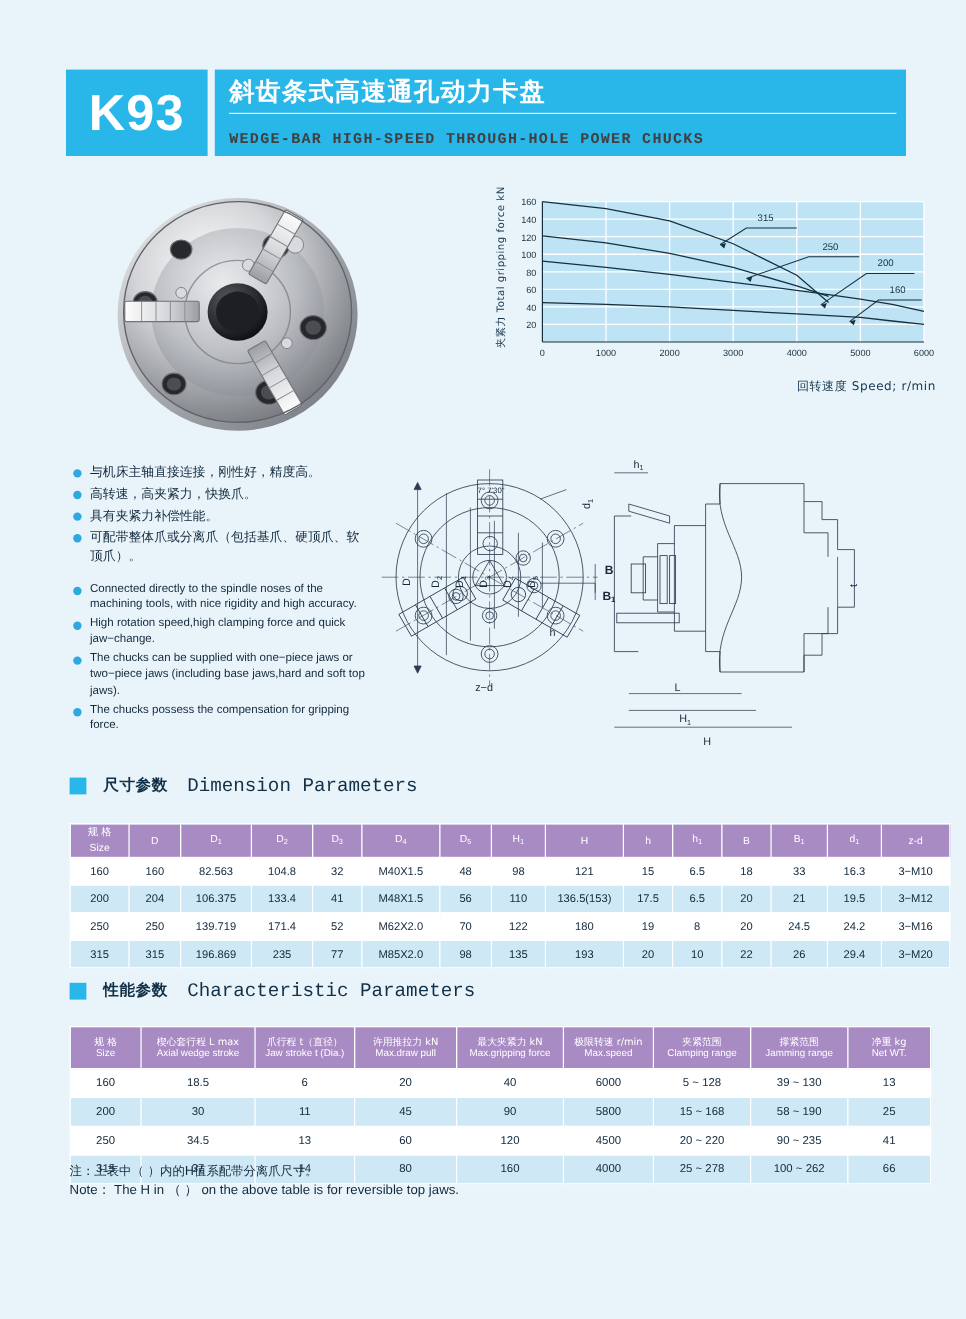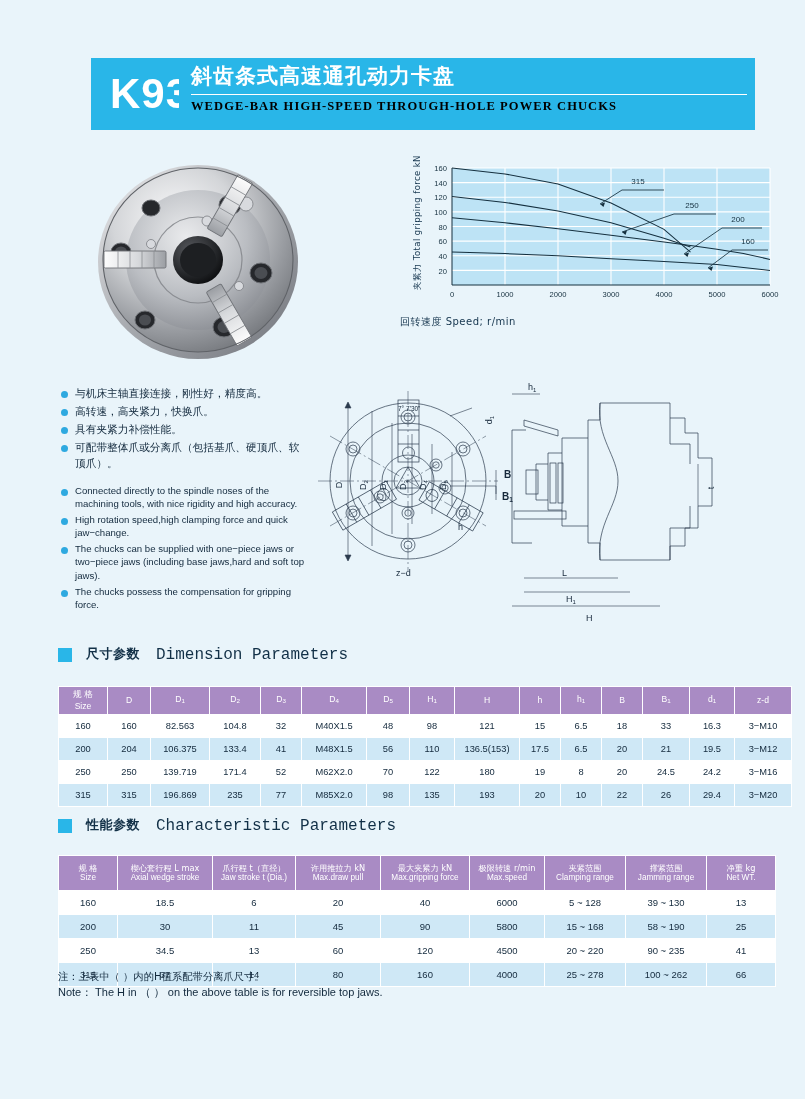--- a/index.html
+++ b/index.html
@@ -14,49 +14,48 @@
   .page{position:absolute;left:0;top:0;width:805px;height:1099px;background:#e9f4fa;}
 
   
   .header{position:absolute;left:55px;top:58px;width:700px;height:72px;}
   .hdr-code{
     position:absolute;left:0;top:0;width:118px;height:72px;
     background:#29b6e8;color:#ffffff;
     font-size:42px;font-weight:bold;letter-spacing:1px;
     display:flex;align-items:center;justify-content:center;
     font-family:"Liberation Sans",sans-serif;
-    margin-left:36px;
   }
   .hdr-body{position:absolute;left:124px;top:0;width:576px;height:72px;background:#29b6e8;}
   .hdr-cn{
     position:absolute;left:12px;top:4px;color:#ffffff;
     font-size:21px;font-weight:bold;letter-spacing:1px;
     font-family:"DejaVu Sans",sans-serif;
   }
   .hdr-rule{position:absolute;left:12px;top:36px;width:556px;height:1px;background:#ffffff;}
   .hdr-en{
-    position:absolute;left:12px;top:41px;color:#000000;
+    position:absolute;left:12px;top:51px;color:#404040;
     font-size:12.5px;letter-spacing:1.1px;font-weight:bold;
-    font-family:Liberation Serif, serif;
+    font-family:Liberation Mono, monospace;
   }
 
   
   .photo{position:absolute;left:85px;top:160px;width:230px;height:200px;}
 
   
   .chart-wrap{position:absolute;left:400px;top:160px;width:380px;height:180px;}
   .chart-ylab{
     position:absolute;left:-2px;top:0px;width:130px;height:14px;
     transform:rotate(-90deg);transform-origin:0 0;
     translate:14px 130px;
     font-size:8.5px;white-space:nowrap;letter-spacing:.4px;
     font-family:"DejaVu Sans",sans-serif;color:#14344d;
   }
   .chart-xlab{
-    position:absolute;left:0;top:155px;width:380px;text-align:left;
+    position:absolute;left:0;top:155px;width:380px;text-align:right;
     font-size:10px;font-family:"DejaVu Sans",sans-serif;color:#14344d;letter-spacing:.5px;
   }
 
   
   .bullets{position:absolute;left:58px;top:374px;width:250px;margin-top:12px;}
   .bl{position:relative;padding-left:17px;margin-bottom:2.5px;}
   .bl:before{
     content:"";position:absolute;left:3px;top:5px;width:7px;height:7px;
     border-radius:50%;background:#2ea9e0;
   }

